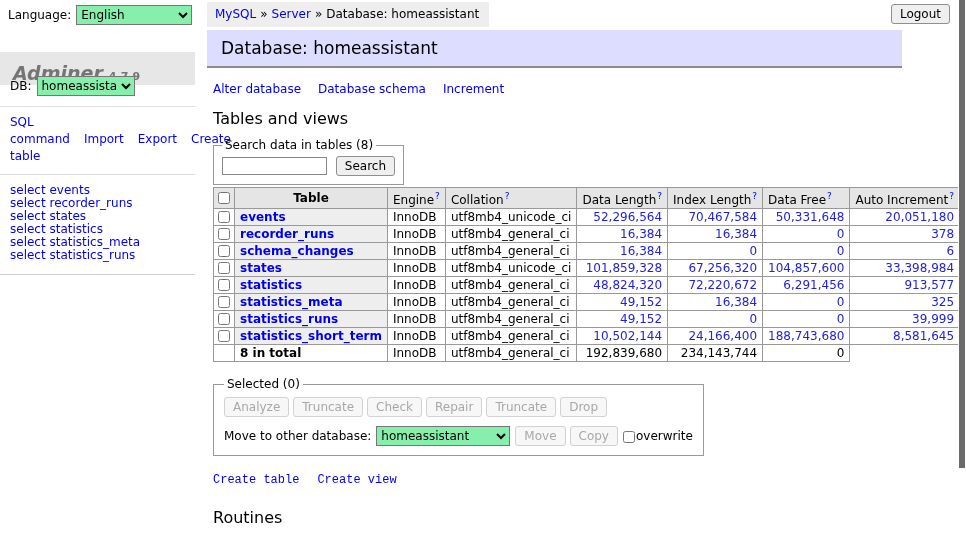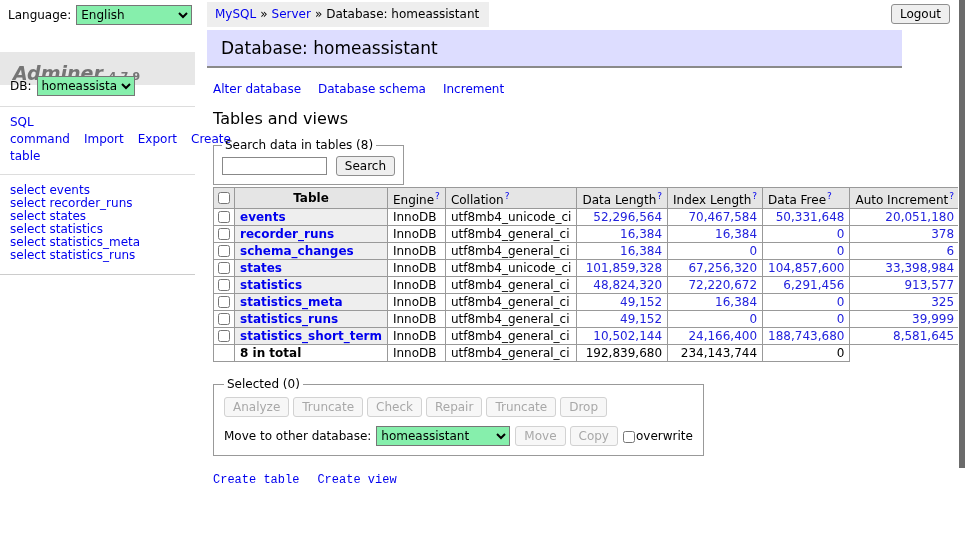--- a/index.html
+++ b/index.html
@@ -267,20 +267,21 @@
   <fieldset class="selected-fieldset">
     <legend>Selected (0)</legend>
     <div class="selected-buttons"><button class="btn disabled" disabled="">Analyze</button><button class="btn disabled" disabled="">Truncate</button><button class="btn disabled" disabled="">Check</button><button class="btn disabled" disabled="">Repair</button><button class="btn disabled" disabled="">Truncate</button><button class="btn disabled" disabled="">Drop</button></div>
     <div class="move-row">
       <span class="move-label">Move to other database:</span><select class="move-select"><option>homeassistant</option></select><button class="btn disabled" disabled="">Move</button><button class="btn disabled" disabled="">Copy</button><input type="checkbox" class="overwrite" style=""><span>overwrite</span>
     </div>
   </fieldset>
 
   <div class="create-links"><a href="#">Create table</a><a href="#">Create view</a></div>
 
+  <h3 class="routines-title">Routines</h3>
   
 
   
 </div>
 
 <div class="scrollbar">
     <div class="thumb"></div>
   </div>
 
 </body></html>

